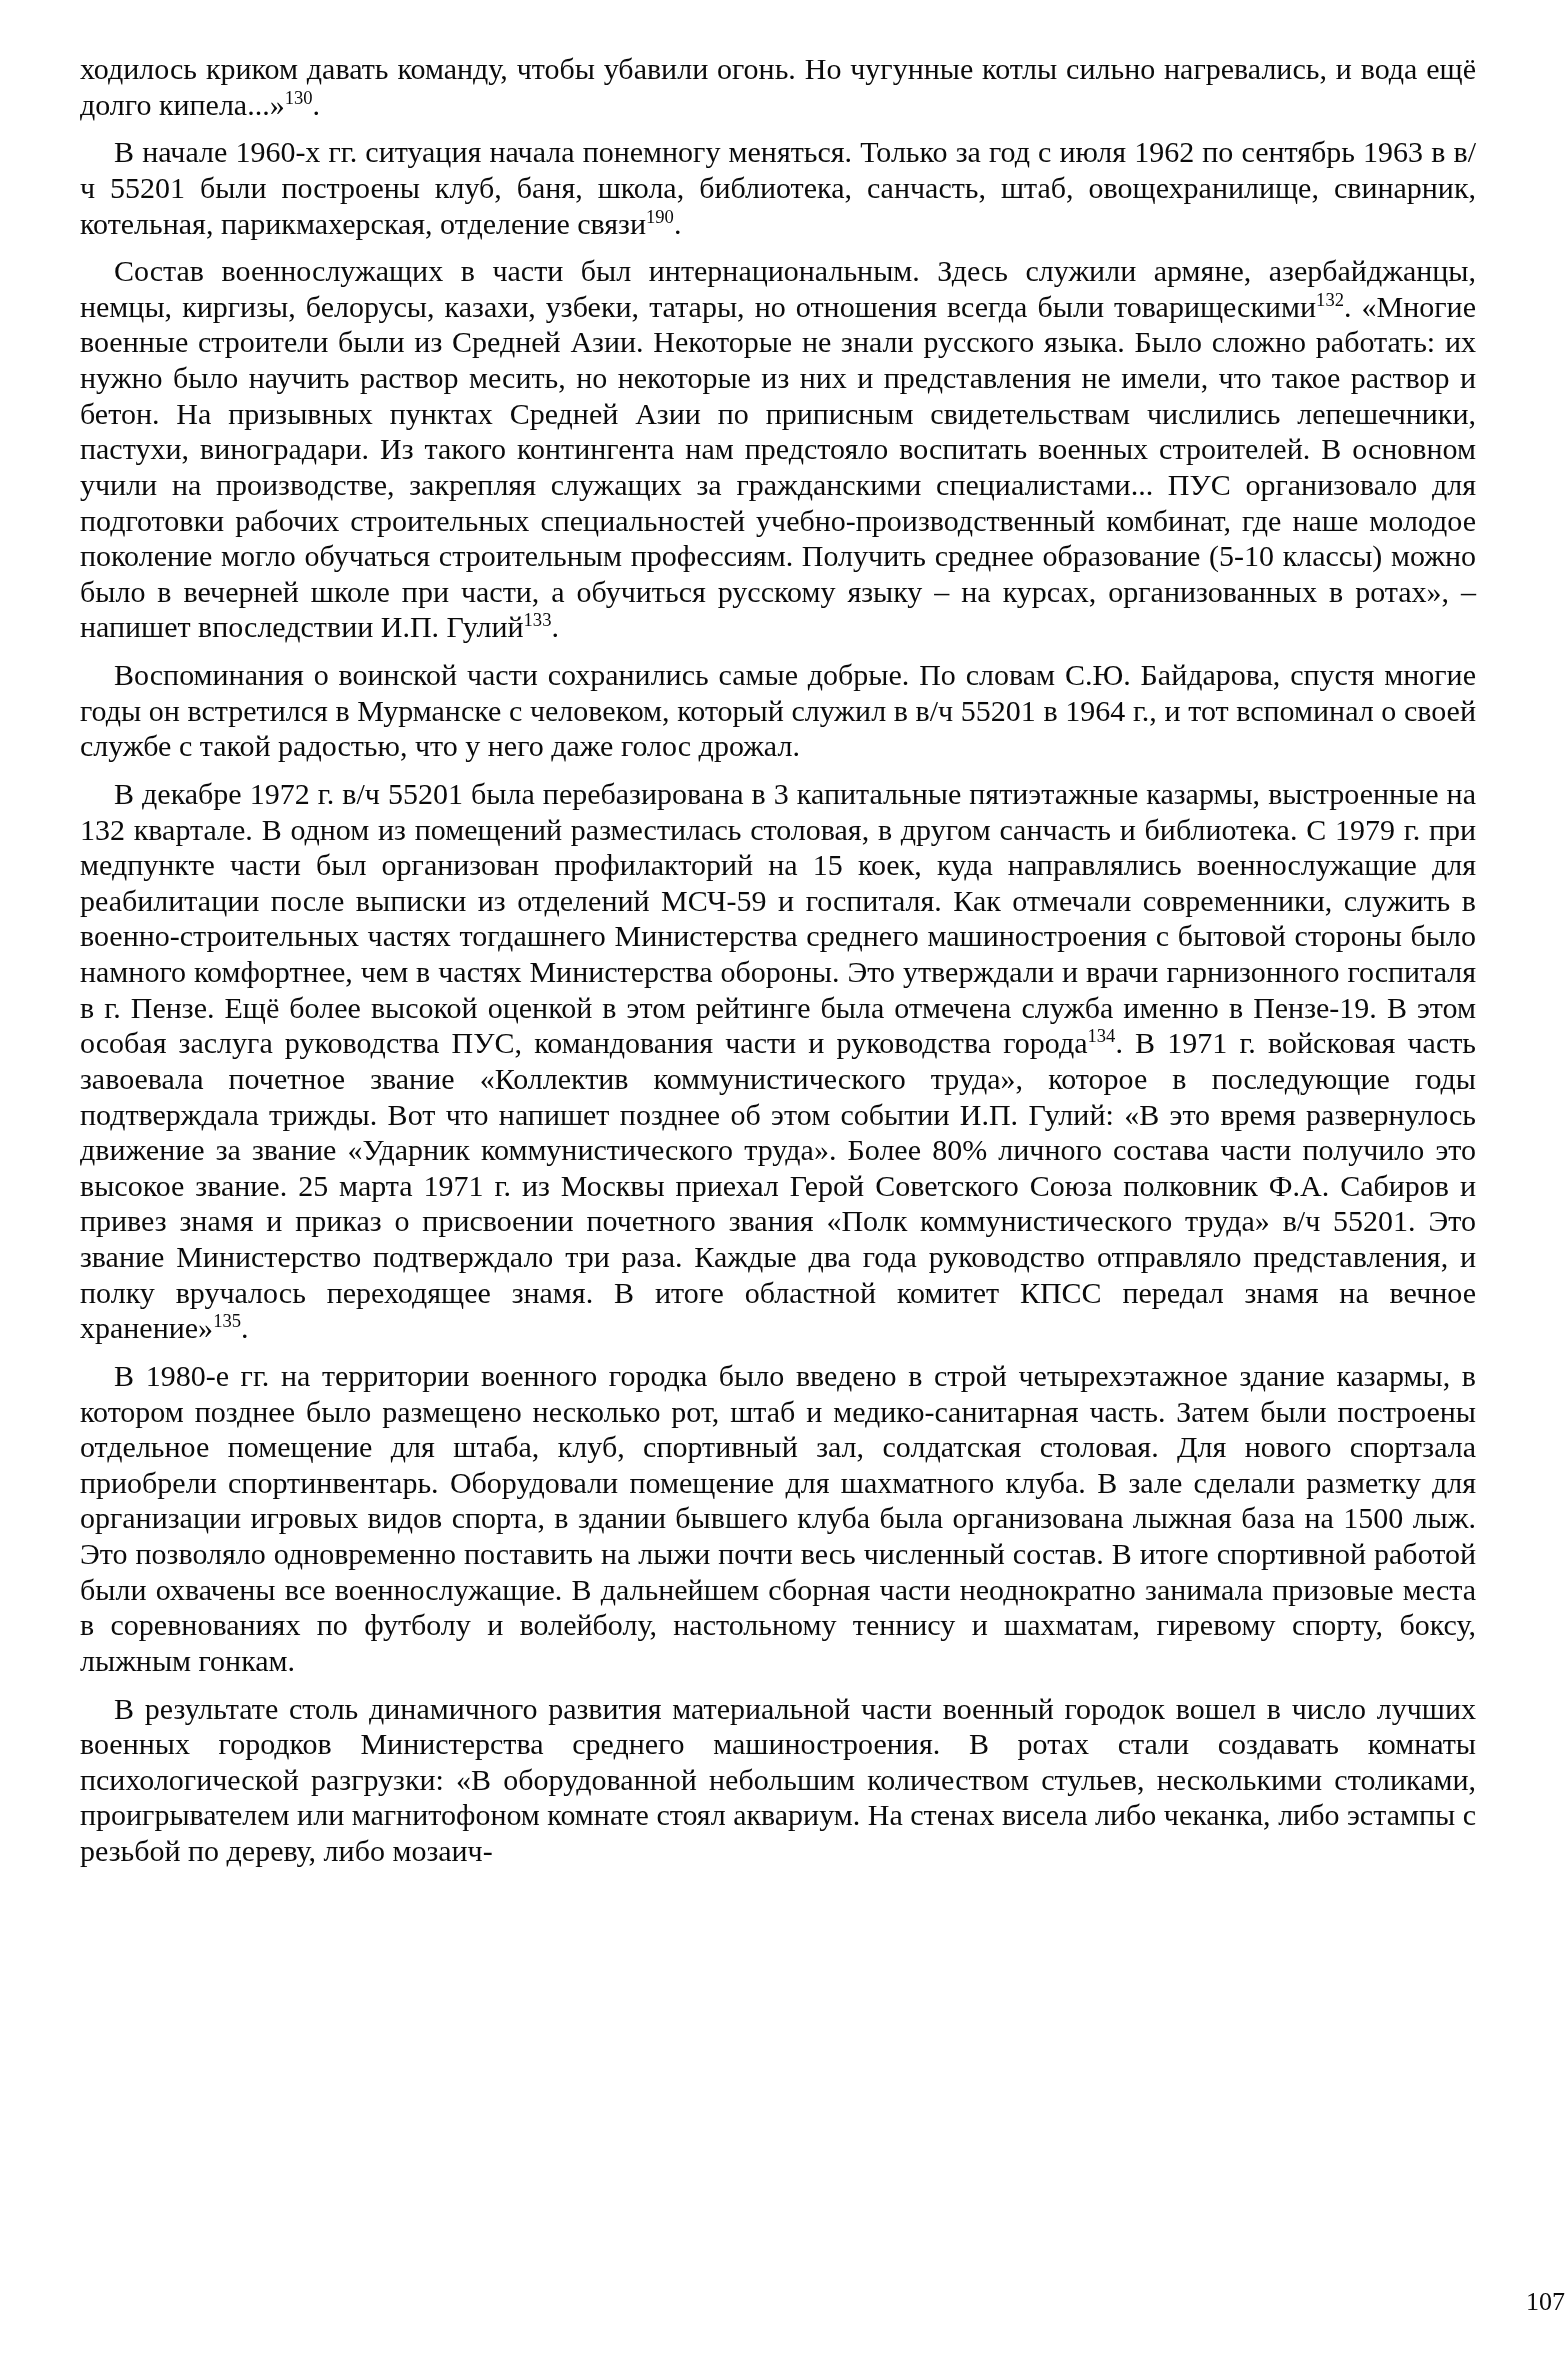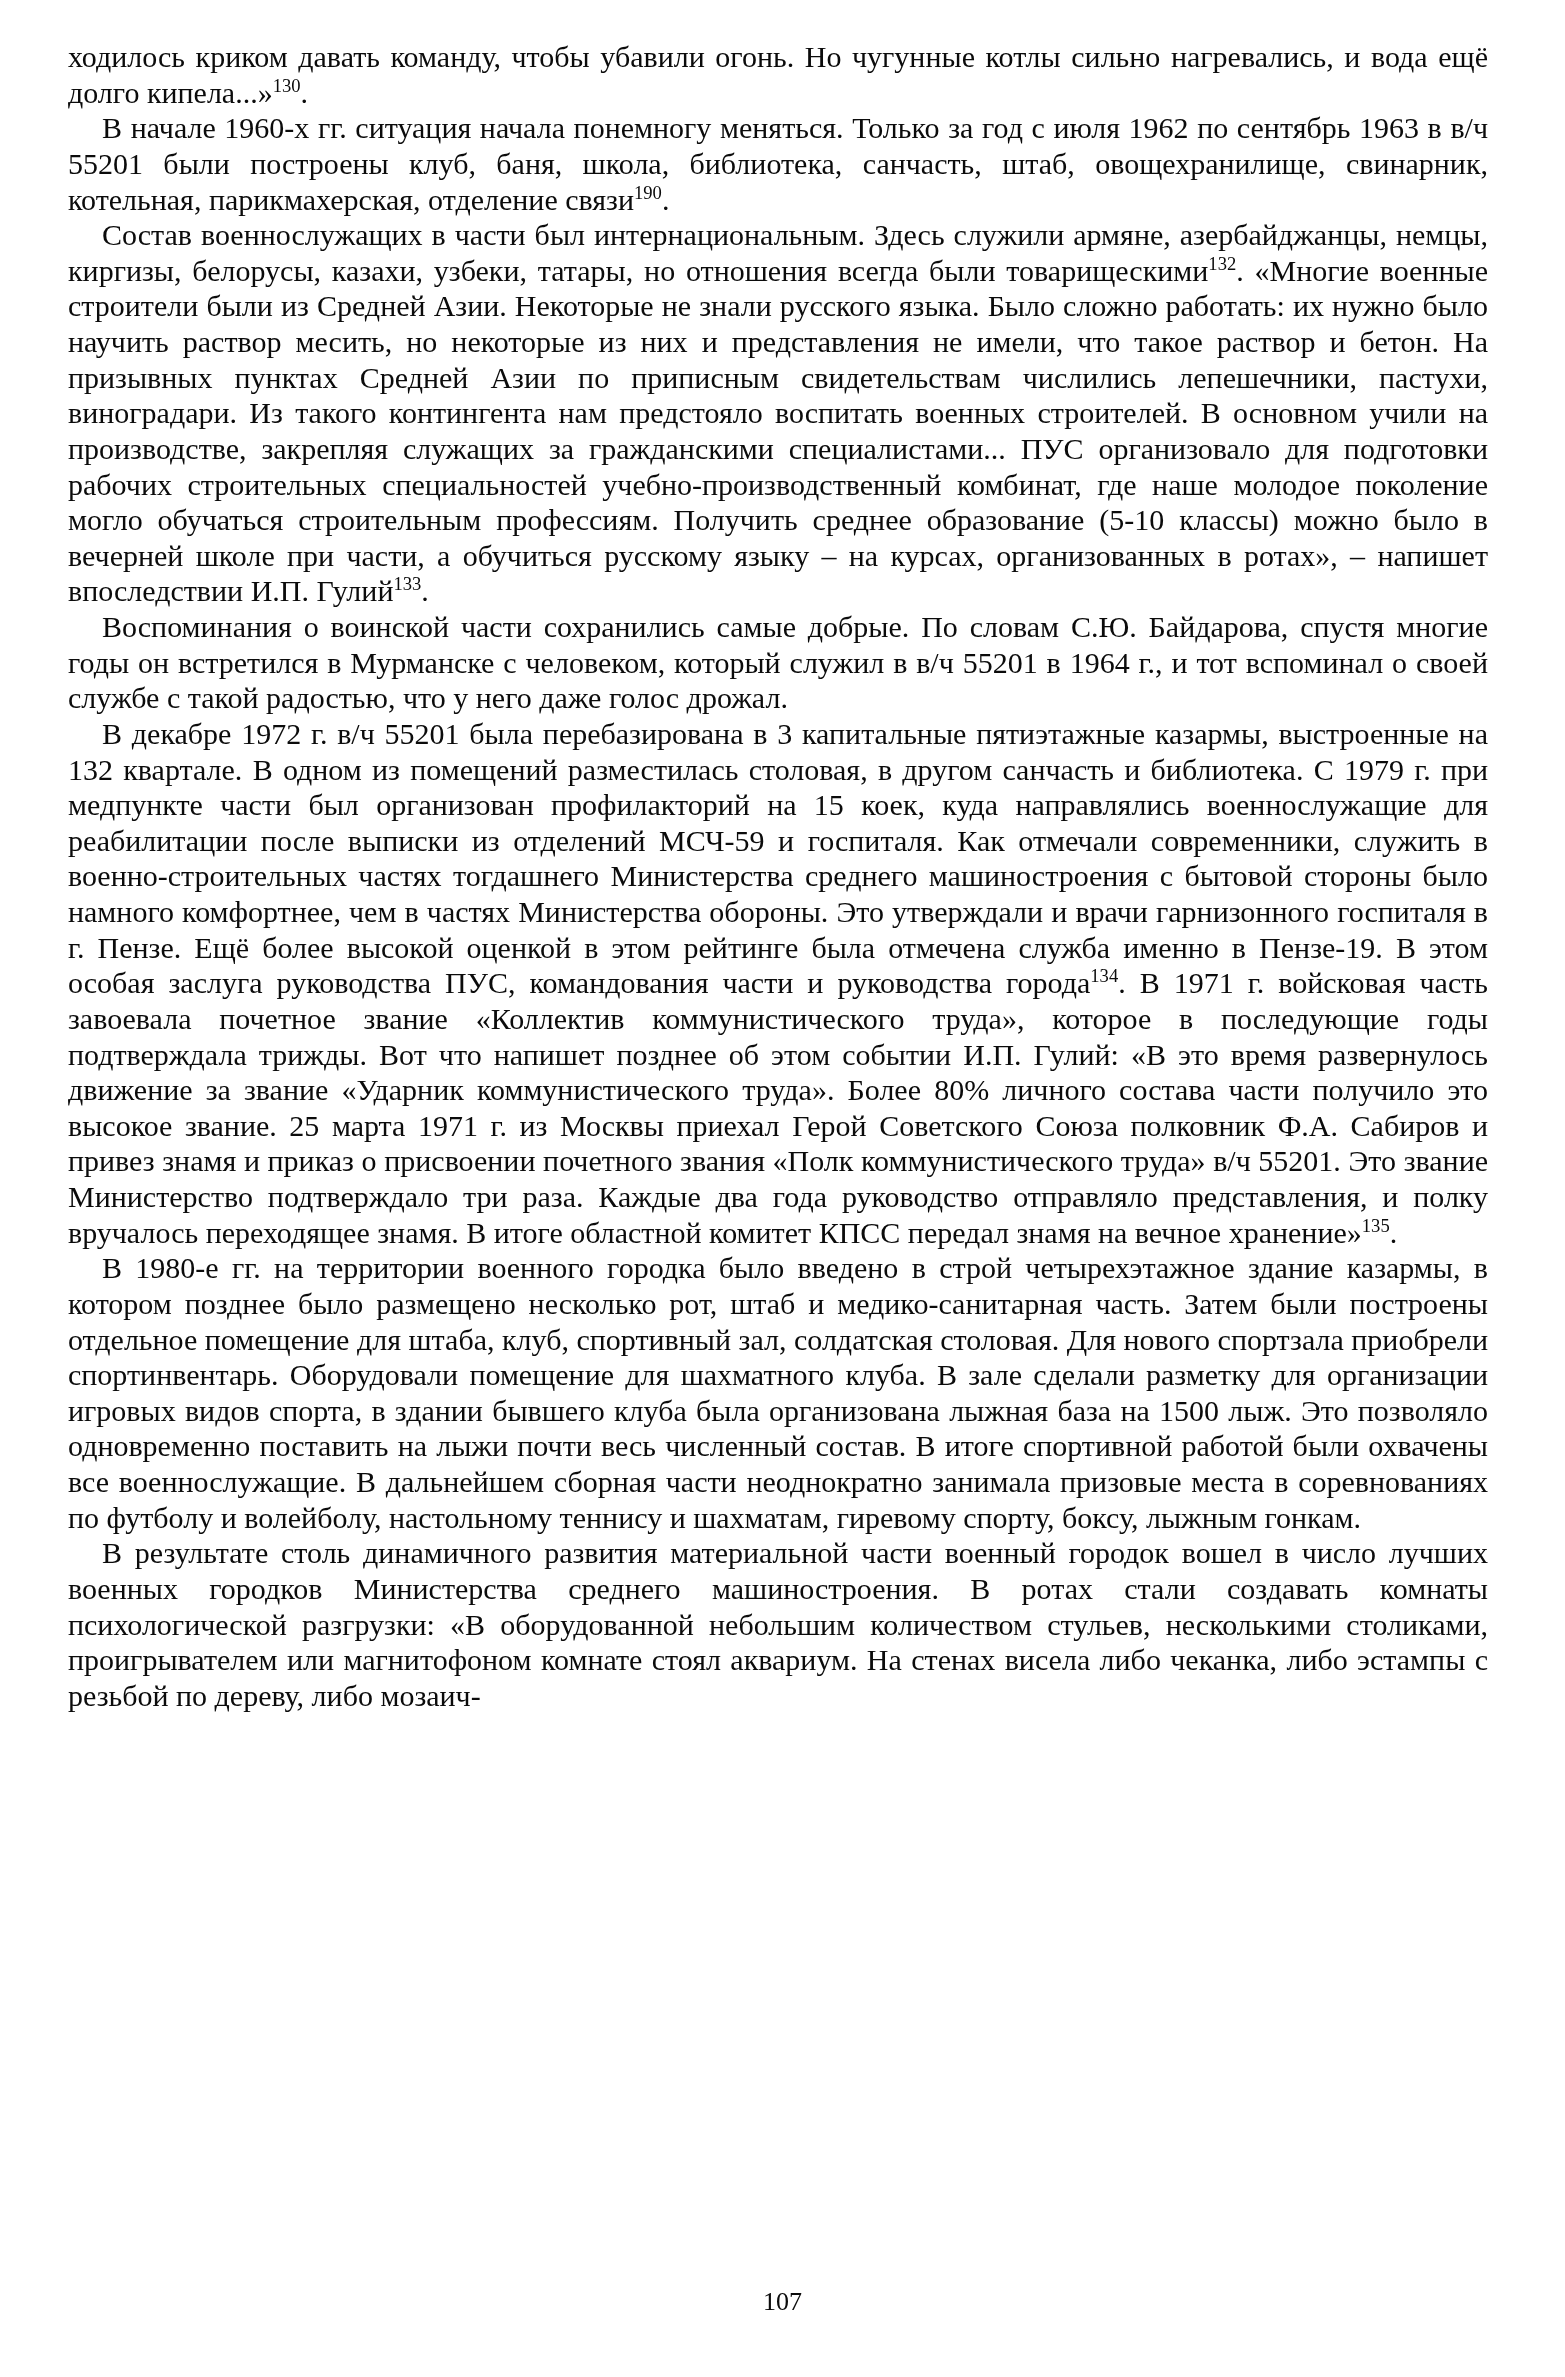--- a/index.html
+++ b/index.html
@@ -21,37 +21,37 @@
     padding: 39px 77px 0 68px;
   }
   .body-text {
     font-size: 30px;
     line-height: 1.188;
     text-align: justify;
     text-justify: inter-word;
     hyphens: manual;
   }
   .body-text p {
-    margin: 0;
+    margin: 12px;
     text-indent: 0;
   }
   .body-text p.indent {
     text-indent: 34px;
   }
   sup {
     font-size: 0.62em;
     vertical-align: super;
     line-height: 0;
   }
   .footer {
     position: absolute;
     left: 0;
     right: 0;
     bottom: 60px;
-    text-align: center;
+    text-align: right;
     font-size: 26px;
     font-family: "Liberation Serif", serif;
   }
 </style>
 </head>
 <body>
 
 <div class="page">
   <div class="body-text" id="body">
       <p>ходилось криком давать команду, чтобы убавили огонь. Но чугунные котлы сильно нагревались, и вода ещё долго кипела...»<sup>130</sup>.</p>

